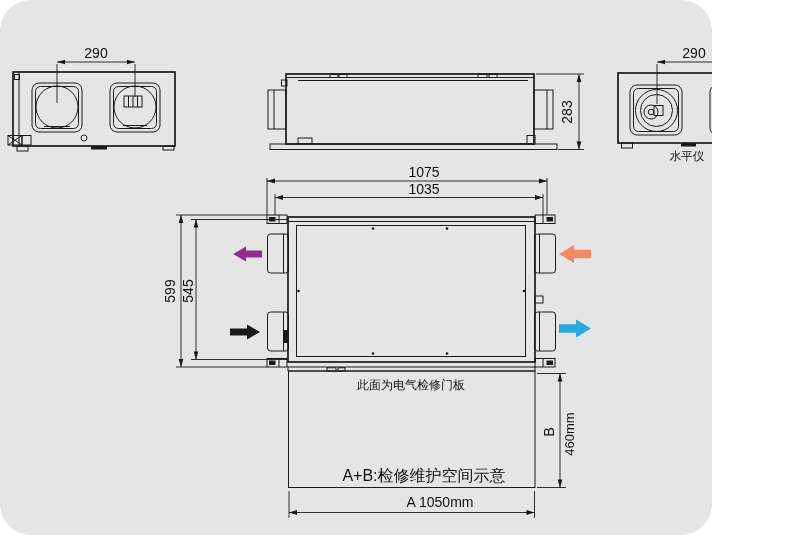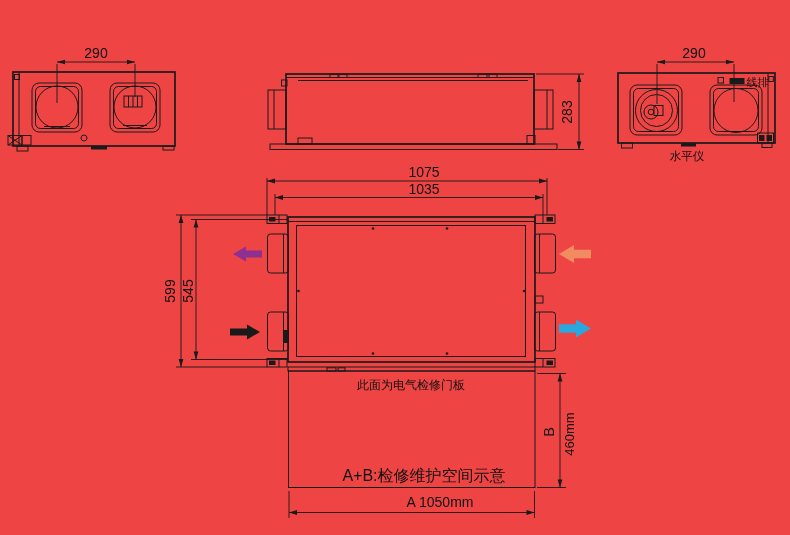--- a/index.html
+++ b/index.html
@@ -1,18 +1,18 @@
 <!DOCTYPE html>
 <html><head>
 <meta charset="utf-8">
 <style>
   html,body { margin:0; padding:0; background:#ffffff; }
   .canvas {
-    position:relative; width:790px; height:535px; background:#ef4444;
-    font-family:"Liberation Sans", sans-serif; overflow:hidden;
+    position:relative; width:712px; height:535px; background:#e5e5e5;
+    font-family:"Liberation Sans", sans-serif; overflow:hidden;border-radius:31px;
   }
   svg { display:block; }
   .ln   { fill:none; stroke:#1a1a1a; stroke-width:1; }
   .ln2  { fill:none; stroke:#1a1a1a; stroke-width:1.7; }
   .lnt  { fill:none; stroke:#1a1a1a; stroke-width:0.9; }
   .fl   { fill:#1a1a1a; stroke:none; }
   text  { fill:#111111; font-family:"Liberation Sans", sans-serif; }
   .t-dim  { font-size:14px; }
   .t-dim2 { font-size:13px; }
   .t-lab  { font-size:11px; }

